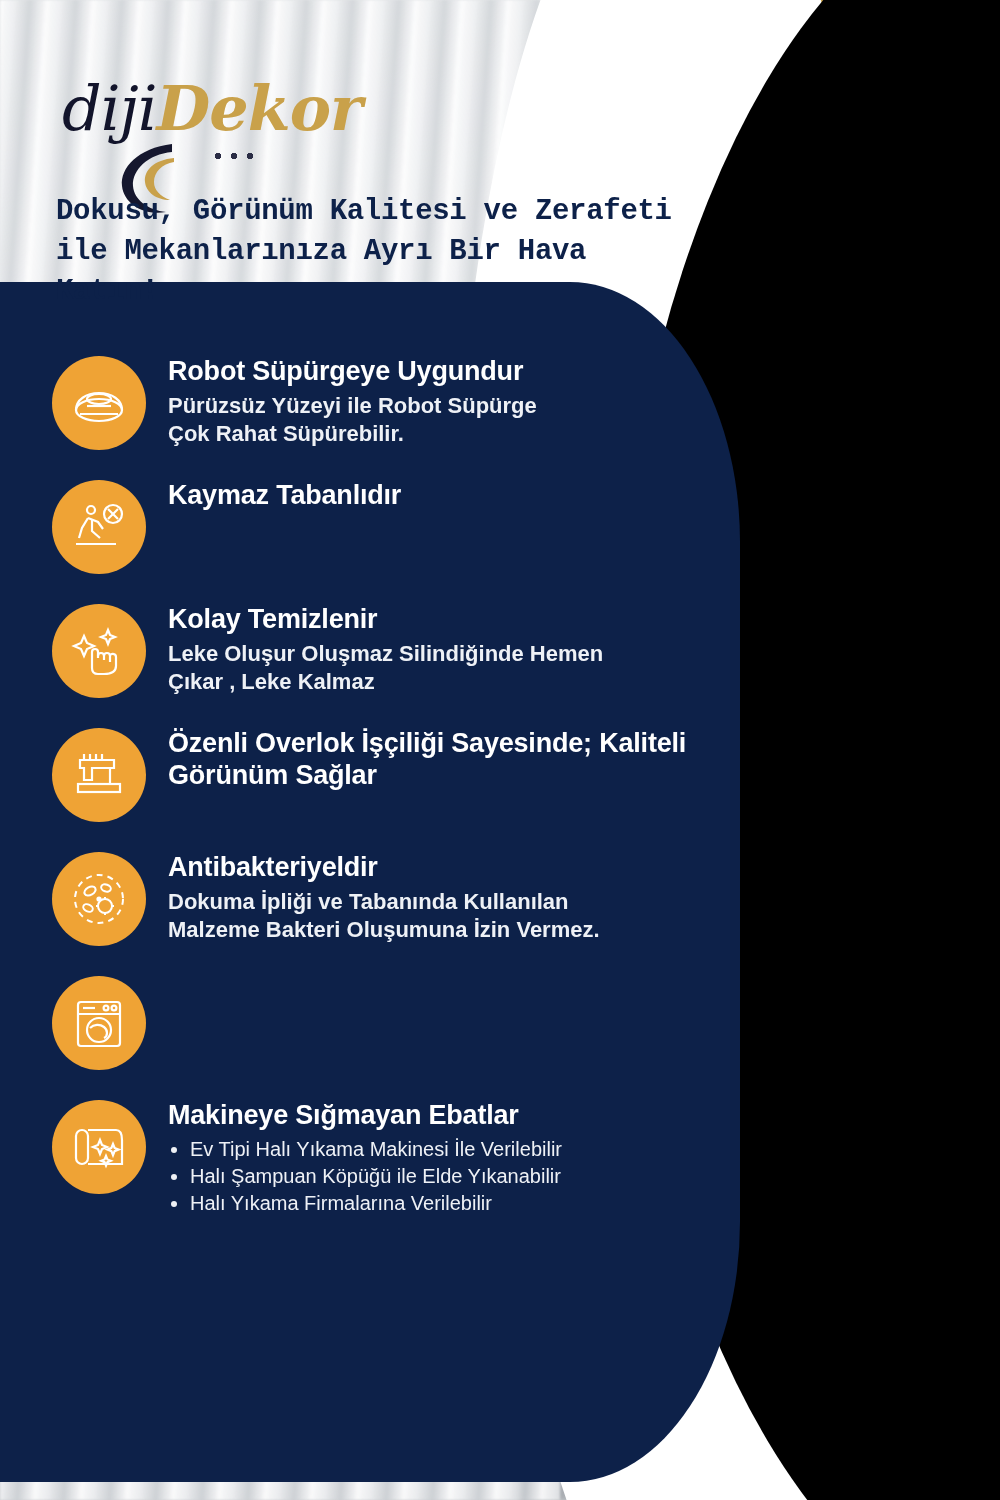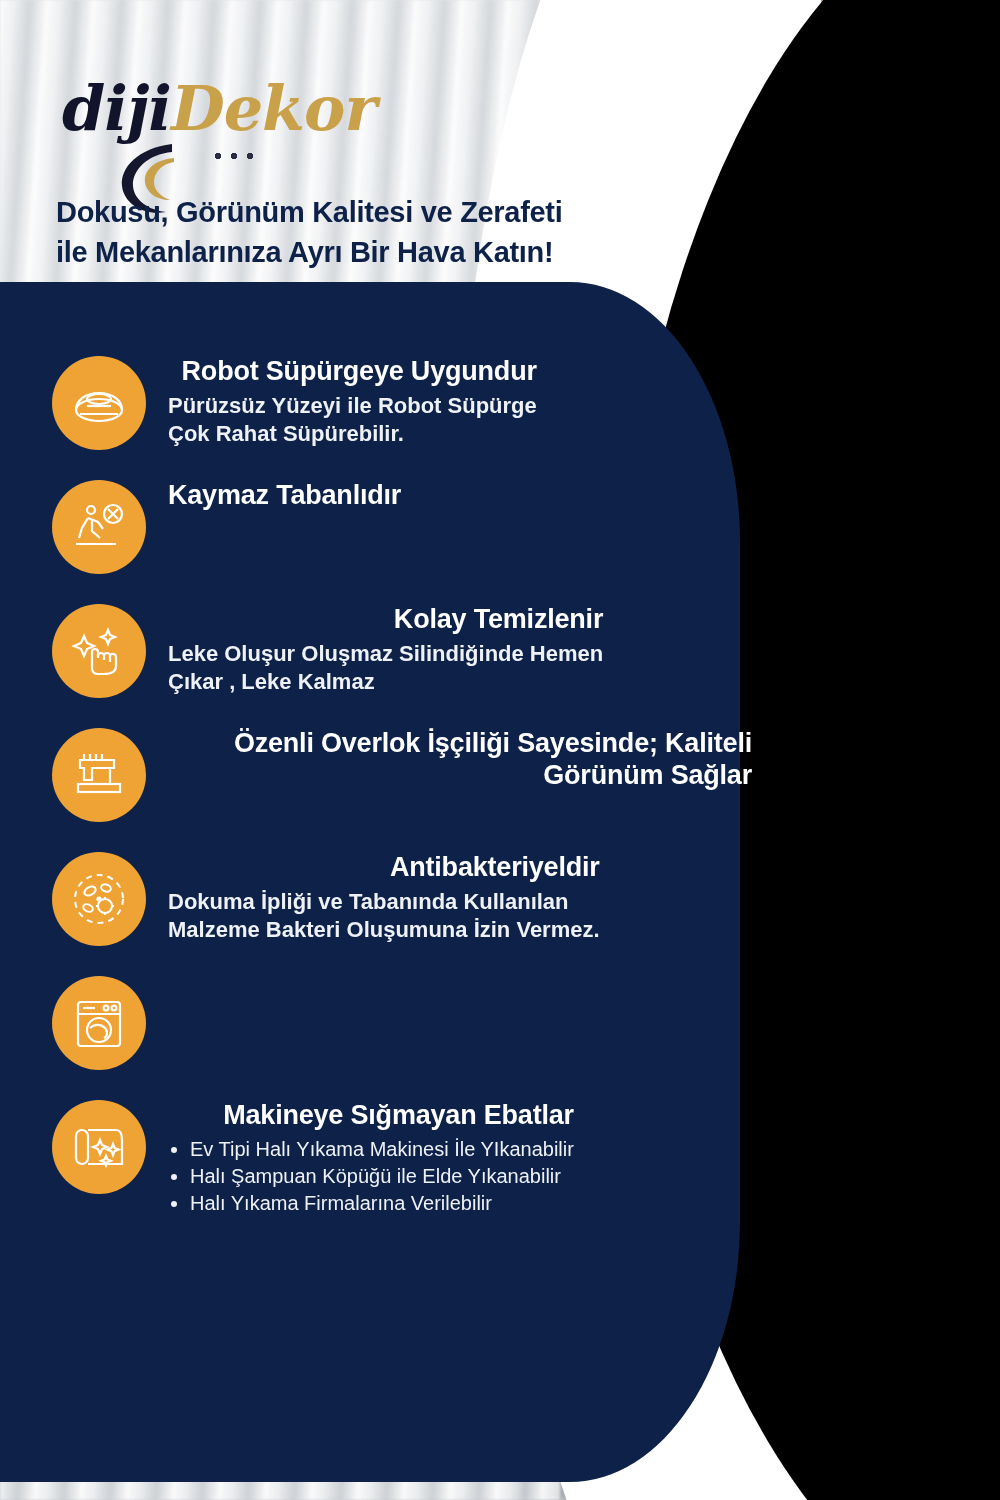--- a/index.html
+++ b/index.html
@@ -144,21 +144,21 @@
   .logo-text {
     position: absolute;
     left: 0; top: 0;
     font-family: "DejaVu Serif", serif;
     font-size: 62px;
     letter-spacing: -1px;
     white-space: nowrap;
   }
   .logo-diji {
     color: #12142b;
-    font-weight: bold;
+    font-weight: normal;
     font-style: italic;
   }
   .logo-dekor {
     color: #c9a14a;
     font-weight: bold;
     font-style: italic;
   }
   .logo-swirl {
     position: absolute;
     left: 52px; top: 66px;
@@ -178,20 +178,21 @@
   .headline {
     position: absolute;
     left: 56px;
     top: 192px;
     width: 620px;
     color: #0d2149;
     font-size: 29px;
     font-weight: bold;
     line-height: 1.38;
     letter-spacing: -0.3px;
+    font-family: Liberation Mono, monospace;
   }
 
   
   .features {
     position: absolute;
     left: 52px;
     top: 352px;
     width: 700px;
   }
   .feature {
@@ -217,21 +218,20 @@
   .feature .txt {
     padding-top: 4px;
   }
   .feature .f-title {
     color: #ffffff;
     font-size: 27px;
     font-weight: bold;
     line-height: 1.18;
     margin-bottom: 4px;
     letter-spacing: -0.2px;
-    text-align: right;
   }
   .feature .f-desc {
     color: #eef1f6;
     font-size: 22px;
     line-height: 1.28;
     font-weight: 700;
     white-space: pre-line;
   }
   .feature ul.f-list {
     margin: 4px 0 0 0;
@@ -395,21 +395,21 @@
           <rect x="6" y="12" width="12" height="34" rx="6"></rect>
           <path d="M18 12 L46 12 C50 12, 52 16, 52 22 L52 46 L18 46"></path>
           <path d="M30 22 l2 5 5 2 -5 2 -2 5 -2 -5 -5 -2 5 -2 z"></path>
           <path d="M43 26 l1.6 4 4 1.6 -4 1.6 -1.6 4 -1.6 -4 -4 -1.6 4 -1.6 z"></path>
           <path d="M36 38 l1.4 3.4 3.4 1.4 -3.4 1.4 -1.4 3.4 -1.4 -3.4 -3.4 -1.4 3.4 -1.4 z"></path>
         </svg>
       </div>
       <div class="txt">
         <div class="f-title">Makineye Sığmayan Ebatlar</div>
         <ul class="f-list">
-          <li>Ev Tipi Halı Yıkama Makinesi İle YIkanabilir</li>
+          <li>Ev Tipi Halı Yıkama Makinesi İle Verilebilir</li>
           <li>Halı Şampuan Köpüğü ile Elde Yıkanabilir</li>
           <li>Halı Yıkama Firmalarına Verilebilir</li>
         </ul>
       </div>
     </div>
 
   </div>
 </div>
 
 </body></html>

